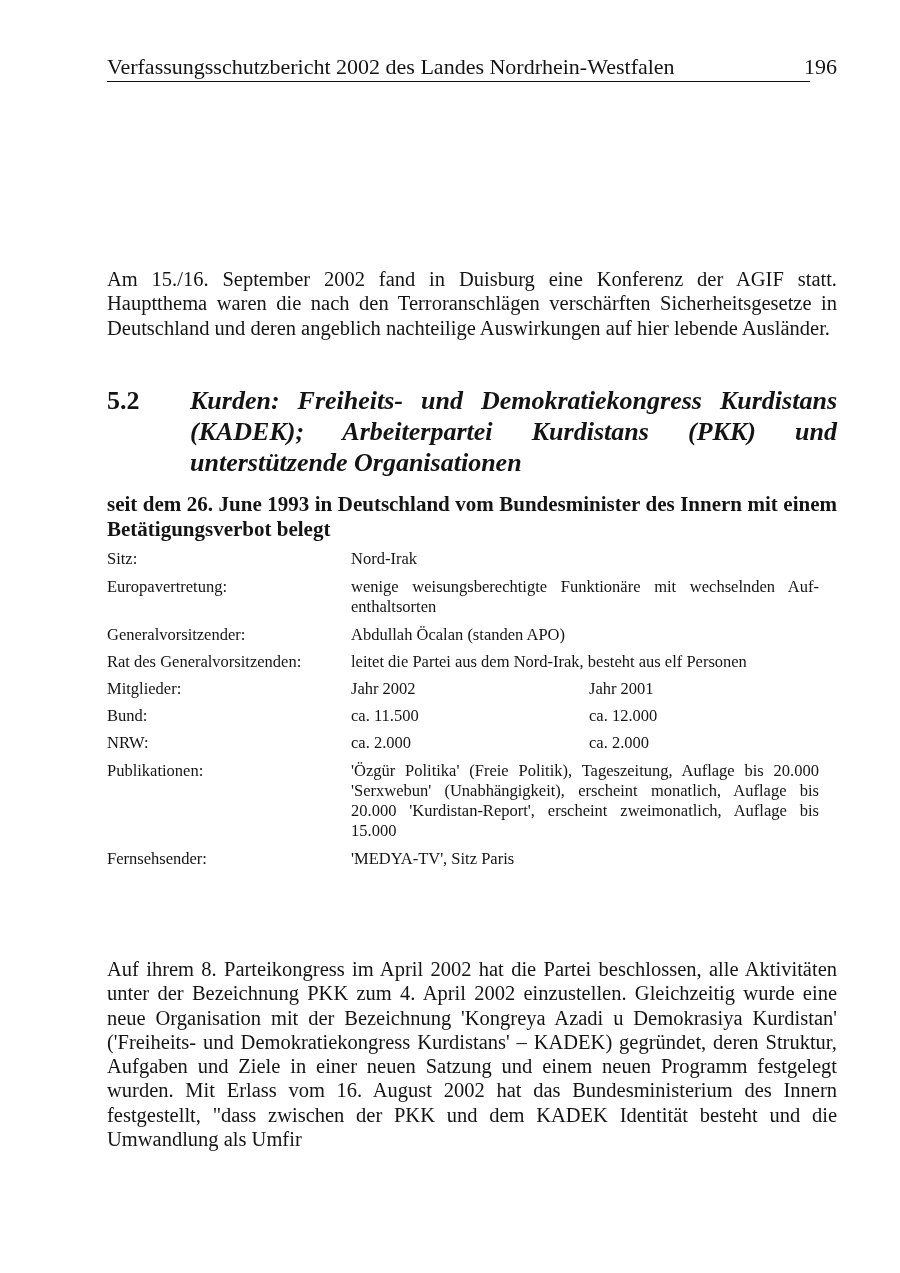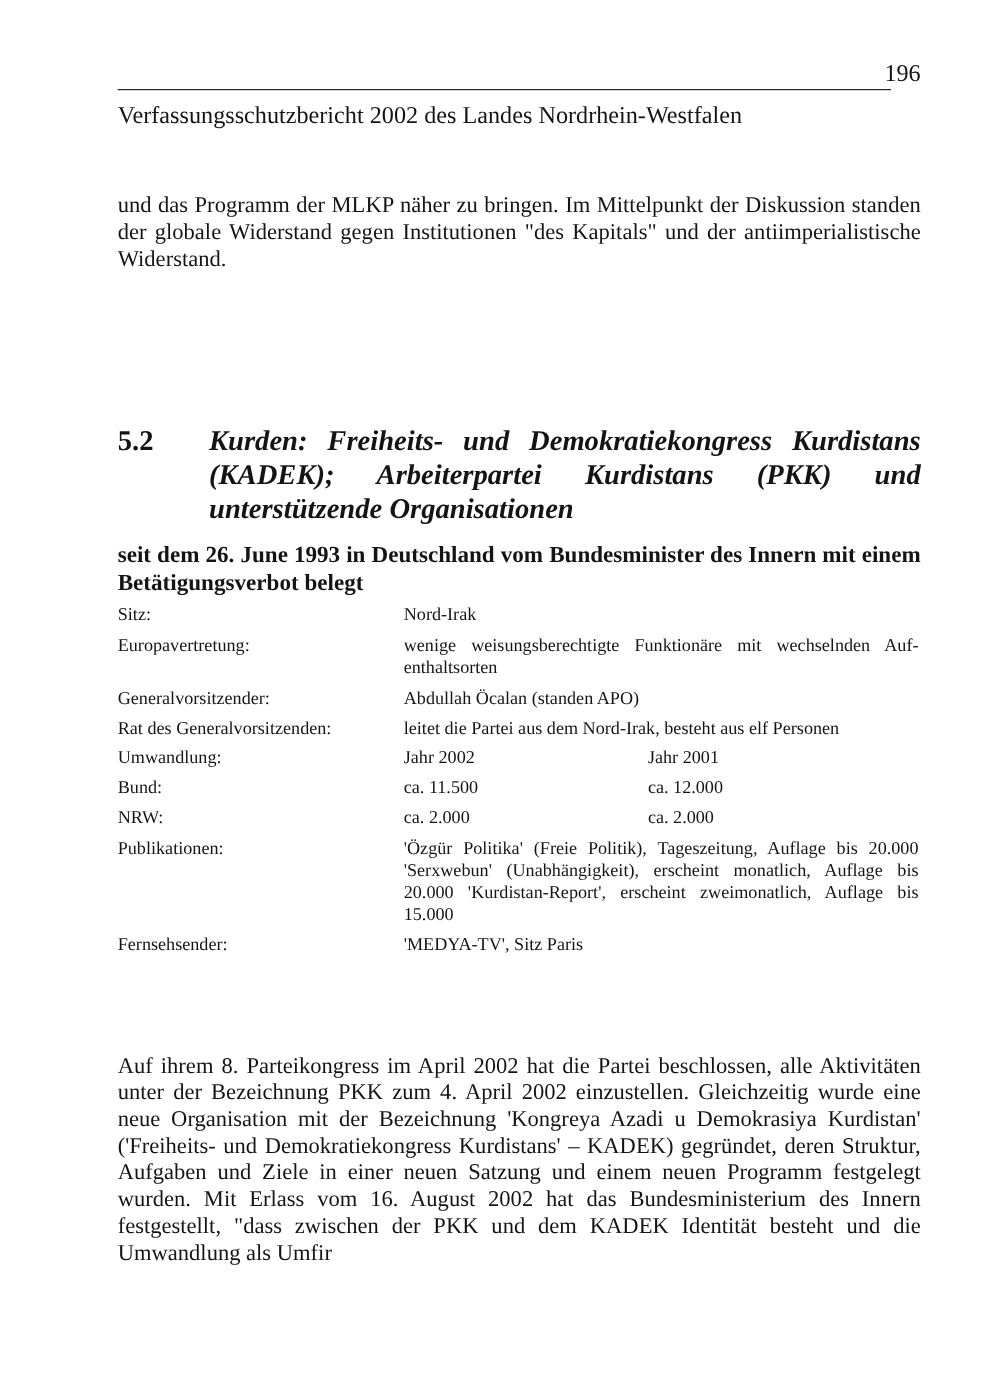--- a/index.html
+++ b/index.html
@@ -27,21 +27,20 @@
     width: 730px;
     height: 30px;
   }
   .header-title {
     position: absolute;
     left: 0;
     top: 0;
     font-size: 22px;
     line-height: 26px;
     white-space: nowrap;
-    margin-top: 38px;
   }
   .header-page {
     position: absolute;
     right: 0;
     top: 0;
     font-size: 22px;
     line-height: 26px;
   }
   .header-rule {
     position: absolute;
@@ -115,42 +114,42 @@
     width: 730px;
   }
   .fact-label {
     position: absolute;
     left: 0;
     top: 0;
     white-space: nowrap;
   }
   .fact-value {
     position: absolute;
-    left: 260px;
+    left: 244px;
     width: 468px;
     top: 0;
     text-align: justify;
   }
   .fact-value.col2 {
     left: 482px;
     width: 220px;
   }
 </style>
 </head>
 <body>
 
 <div class="page">
 
   <div class="running-header">
     <span class="header-title">Verfassungsschutzbericht 2002 des Landes Nordrhein-Westfalen</span>
     <span class="header-page">196</span>
     <div class="header-rule"></div>
   </div>
 
-  <p class="body-text p1">und das Programm der MLKP näher zu bringen. Im Mittelpunkt der Diskussion standen der globale Widerstand gegen Institutionen "des Kapitals" und der anti­imperialistische Widerstand.</p>
+  <p class="body-text p2">Am 15./16. September 2002 fand in Duisburg eine Konferenz der AGIF statt. Hauptthema waren die nach den Terroranschlägen verschärften Sicherheitsge­setze in Deutschland und deren angeblich nachteilige Auswirkungen auf hier lebende Ausländer.</p>
 
   <div class="section-heading">
     <span class="section-number">5.2</span>
     <span class="section-title">Kurden: Freiheits- und Demokratiekongress Kurdis­tans (KADEK); Arbeiterpartei Kurdistans (PKK) und unterstützende Organisationen</span>
   </div>
 
   <p class="subheading">seit dem 26. June 1993 in Deutschland vom Bundesminister des In­nern mit einem Betätigungsverbot belegt</p>
 
   <div class="facts">
     <div class="fact-row" style="top:0px;">
@@ -163,21 +162,21 @@
     </div>
     <div class="fact-row" style="top:76px;">
       <span class="fact-label">Generalvorsitzender:</span>
       <span class="fact-value">Abdullah Öcalan (standen APO)</span>
     </div>
     <div class="fact-row" style="top:103px;">
       <span class="fact-label">Rat des Generalvorsitzenden:</span>
       <span class="fact-value">leitet die Partei aus dem Nord-Irak, besteht aus elf Personen</span>
     </div>
     <div class="fact-row" style="top:130px;">
-      <span class="fact-label">Umwandlung:</span>
+      <span class="fact-label">Mitglieder:</span>
       <span class="fact-value">Jahr 2002</span>
       <span class="fact-value col2">Jahr 2001</span>
     </div>
     <div class="fact-row" style="top:157px;">
       <span class="fact-label">Bund:</span>
       <span class="fact-value">ca. 11.500</span>
       <span class="fact-value col2">ca. 12.000</span>
     </div>
     <div class="fact-row" style="top:184px;">
       <span class="fact-label">NRW:</span>

